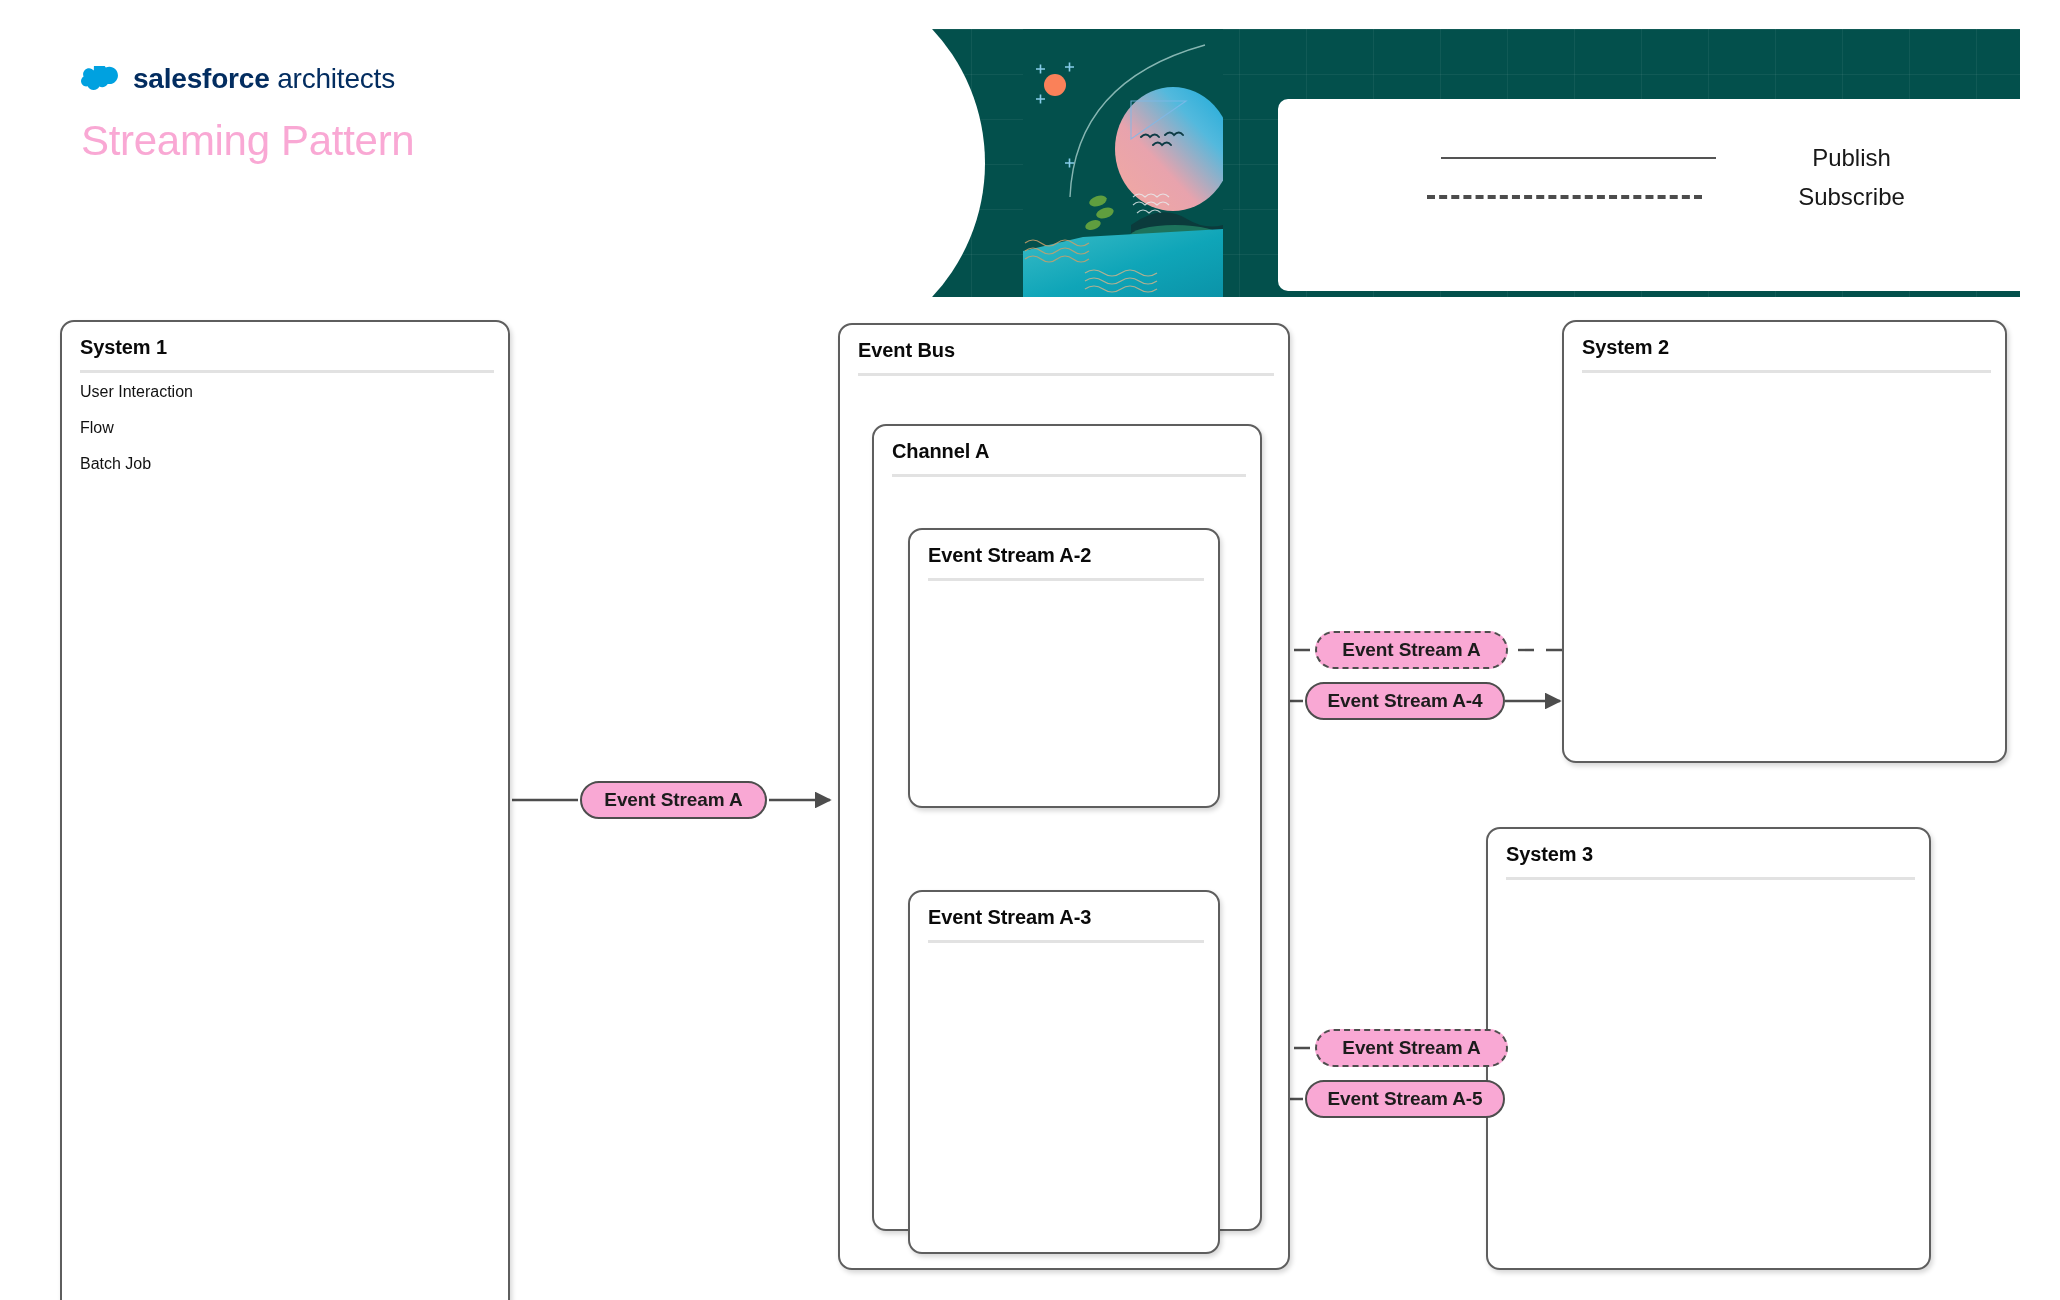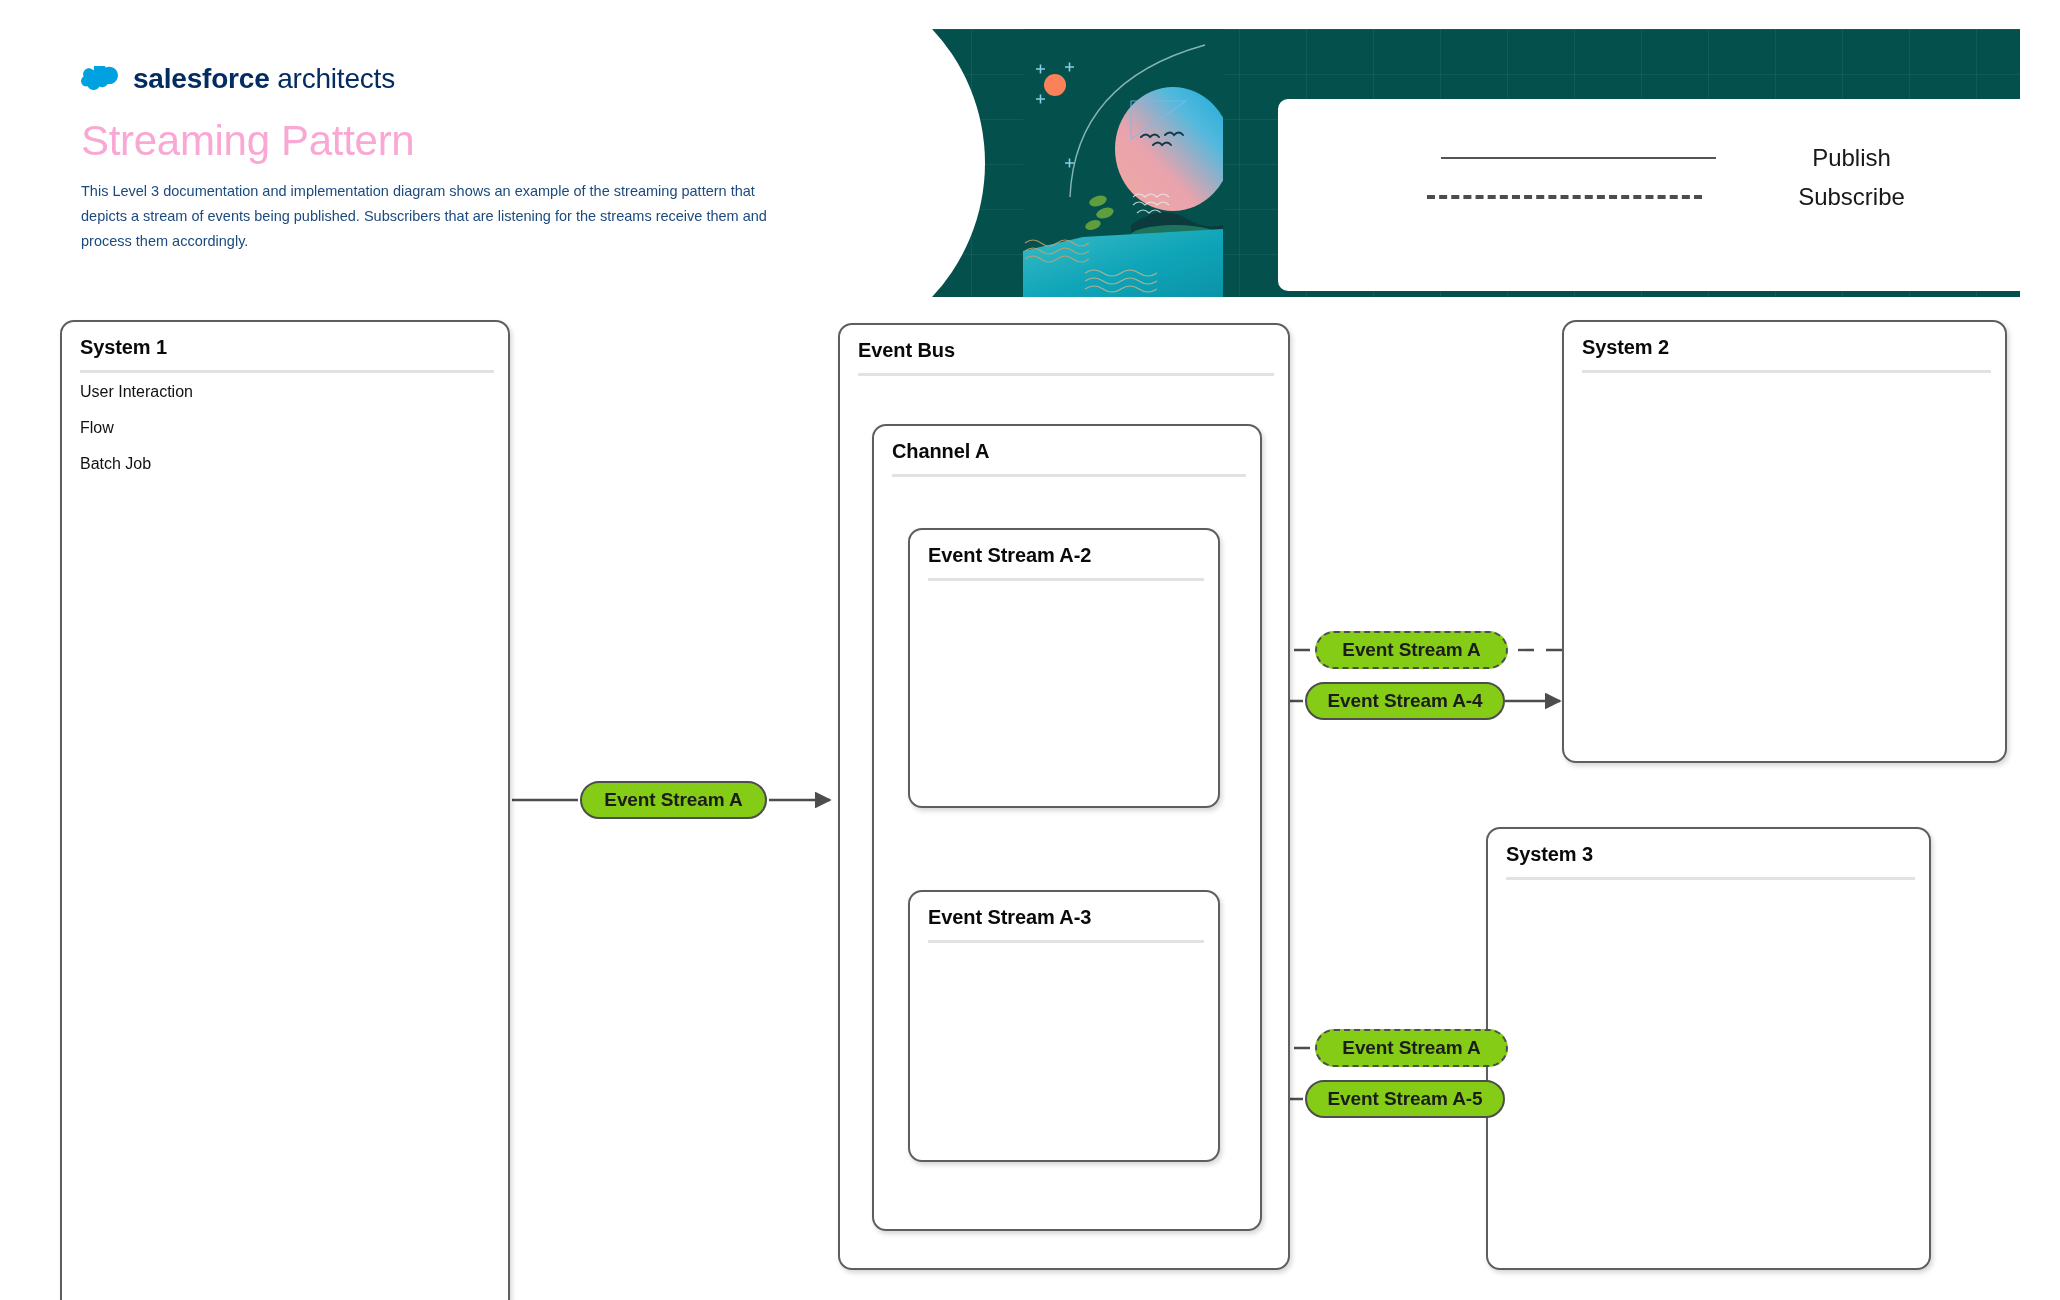--- a/index.html
+++ b/index.html
@@ -179,21 +179,21 @@
     line-height: 1.0;
     margin-bottom: 20px;
     white-space: nowrap;
   }
 
   
   #box-system-1   { left: 60px;   top: 320px; width: 450px;  height: 1050px; }
   #box-event-bus  { left: 838px;  top: 323px; width: 452px;  height: 947px; }
   #box-channel-a  { left: 872px;  top: 424px; width: 390px;  height: 807px; }
   #box-stream-a2  { left: 908px;  top: 528px; width: 312px;  height: 280px; }
-  #box-stream-a3  { left: 908px;  top: 890px; width: 312px;  height: 272px; }
+  #box-stream-a3  { left: 908px;  top: 890px; width: 312px;  height: 364px; }
   #box-system-2   { left: 1562px; top: 320px; width: 445px;  height: 443px; }
   #box-system-3   { left: 1486px; top: 827px; width: 445px;  height: 443px; }
 
   #box-system-1 .node-divider  { width: 414px; }
   #box-event-bus .node-divider { width: 416px; }
   #box-channel-a .node-divider { width: 354px; }
   #box-stream-a2 .node-divider,
   #box-stream-a3 .node-divider { width: 276px; }
   #box-system-2 .node-divider,
   #box-system-3 .node-divider  { width: 409px; }
@@ -204,21 +204,21 @@
     inset: 0;
     pointer-events: none;
   }
 
   
   .edge-pill {
     position: absolute;
     display: flex;
     align-items: center;
     justify-content: center;
-    background: #84cc16;
+    background: #f9a8d4;
     font-size: 19px;
     font-weight: 700;
     color: #1c1c1c;
     white-space: nowrap;
     box-sizing: border-box;
     height: 38px;
     border-radius: 19px;
     letter-spacing: -0.1px;
   }
   .edge-pill.publish  { border: 2.5px solid #4d4d4d; }
@@ -320,21 +320,20 @@
       <svg class="logo-cloud" width="38" height="27" viewBox="0 0 38 27" xmlns="http://www.w3.org/2000/svg">
         <path d="M15.4 4.0c1.6-1.7 3.9-2.8 6.4-2.8 3.3 0 6.2 1.9 7.7 4.6 1.3-.6 2.8-.9 4.3-.9 5.6 0 10.2 4.6 10.2 10.3S39.4 25.5 33.8 25.5c-.7 0-1.4-.1-2-.2-1.3 2.3-3.8 3.9-6.6 3.9-1.2 0-2.3-.3-3.3-.8C20.6 31 18 32.6 15 32.6c-3.1 0-5.8-1.8-7.1-4.4-.5.1-1.1.2-1.7.2C2.8 28.4 0 25.5 0 22c0-2.4 1.3-4.4 3.1-5.5-.4-.9-.6-1.8-.6-2.8 0-3.9 3.2-7.1 7.1-7.1 2.3 0 4.3 1.1 5.6 2.8z" transform="scale(0.84) translate(0,-4)" fill="#00a1e0"></path>
       </svg>
       <div class="logo-text">
         <span class="lt-bold">salesforce</span>
         <span class="lt-reg">architects</span>
       </div>
     </div>
 
     <h1 id="page-title">Streaming Pattern</h1>
-    <p id="page-desc">This Level 3 documentation and implementation diagram shows an example of the streaming pattern that depicts a stream of events being published. Subscribers that are listening for the streams receive them and process them accordingly.</p>
   </div>
 
   <div id="legend-card">
     <div class="legend-row" id="legend-row-publish">
       <span class="legend-swatch solid"></span>
       <span class="legend-label">Publish</span>
     </div>
     <div class="legend-row" id="legend-row-subscribe">
       <span class="legend-swatch dashed"></span>
       <span class="legend-label">Subscribe</span>

